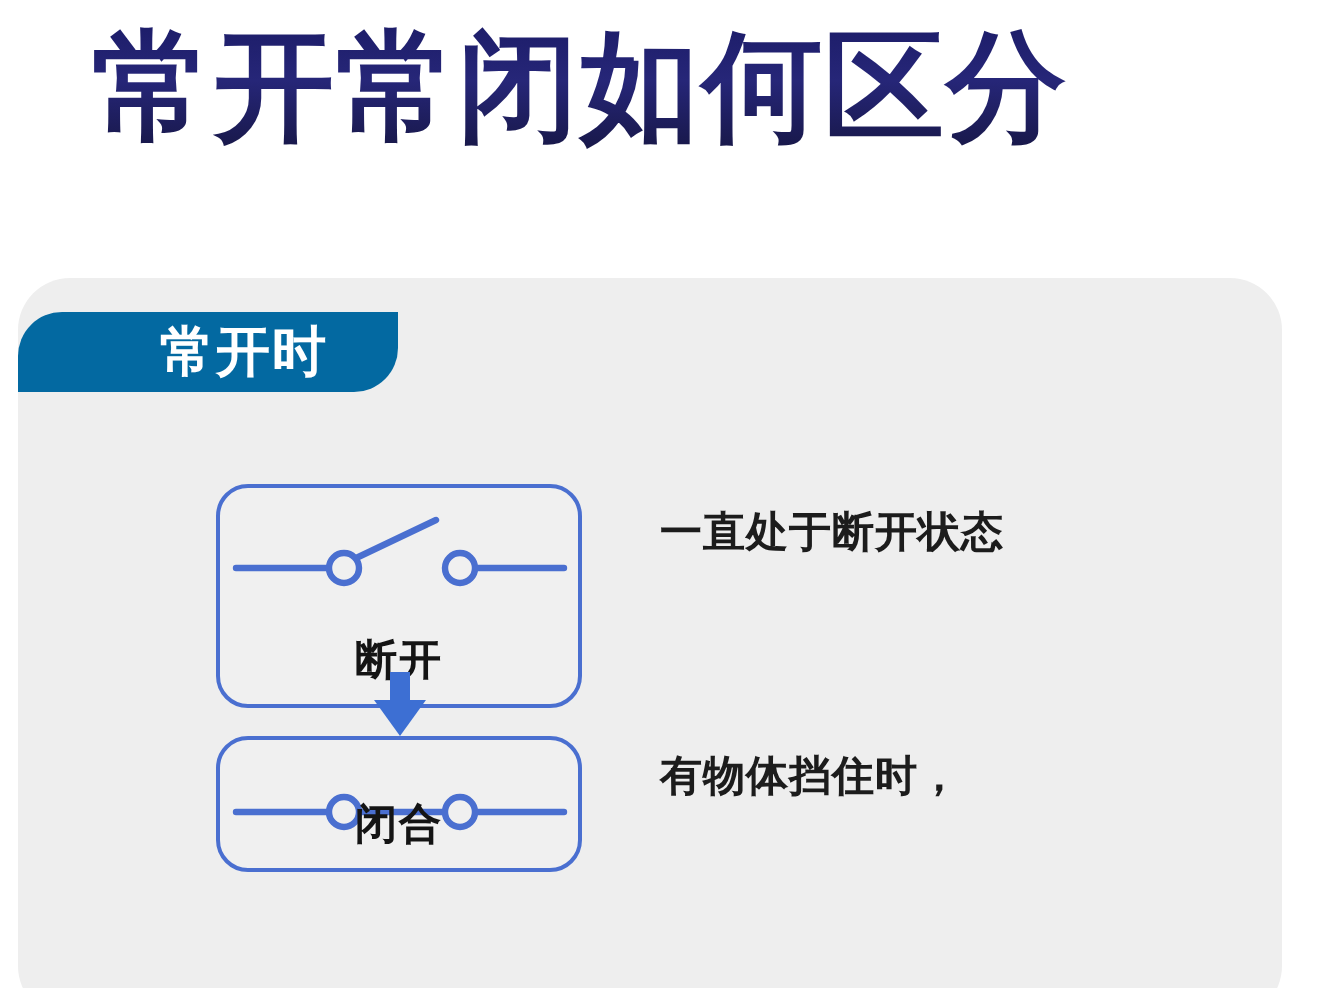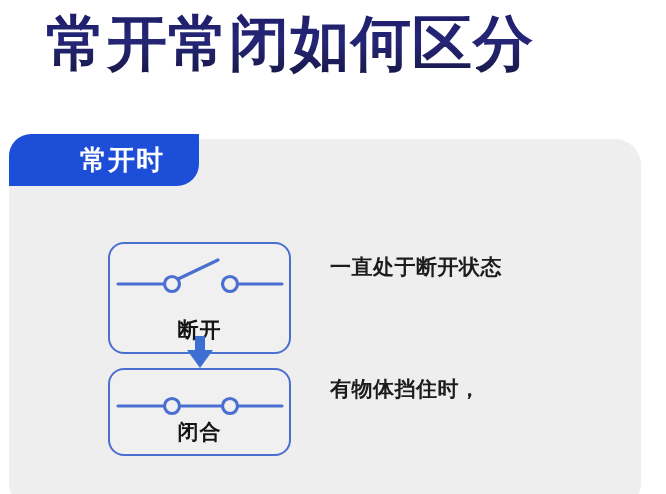--- a/index.html
+++ b/index.html
@@ -40,24 +40,24 @@
     width: 632px;
     height: 370px;
     background: #eeeeee;
     border-radius: 26px 26px 26px 26px;
   }
 
   
   .tab {
     position: absolute;
     left: 9px;
-    top: 134px;
+    top: 156px;
     width: 190px;
-    height: 52px;
-    background: #1d4ed8;
+    height: 40px;
+    background: #0369a1;
     border-radius: 22px 0 22px 0;
   }
   .tab-label {
     position: absolute;
     left: 0;
     right: 0;
     top: 0;
     bottom: 0;
     display: flex;
     align-items: center;
@@ -74,21 +74,21 @@
   .switch-box {
     position: absolute;
     left: 108px;
     width: 183px;
     box-sizing: border-box;
     border: 2px solid #4a6fd0;
     border-radius: 16px;
     background: #f0f0f0;
   }
   .box-open  { top: 242px; height: 112px; }
-  .box-close { top: 368px; height: 88px; }
+  .box-close { top: 368px; height: 68px; }
 
   .switch-svg {
     position: absolute;
     left: 0;
     top: 10px;
     width: 179px;
     height: 44px;
   }
   .switch-label {
     position: absolute;

